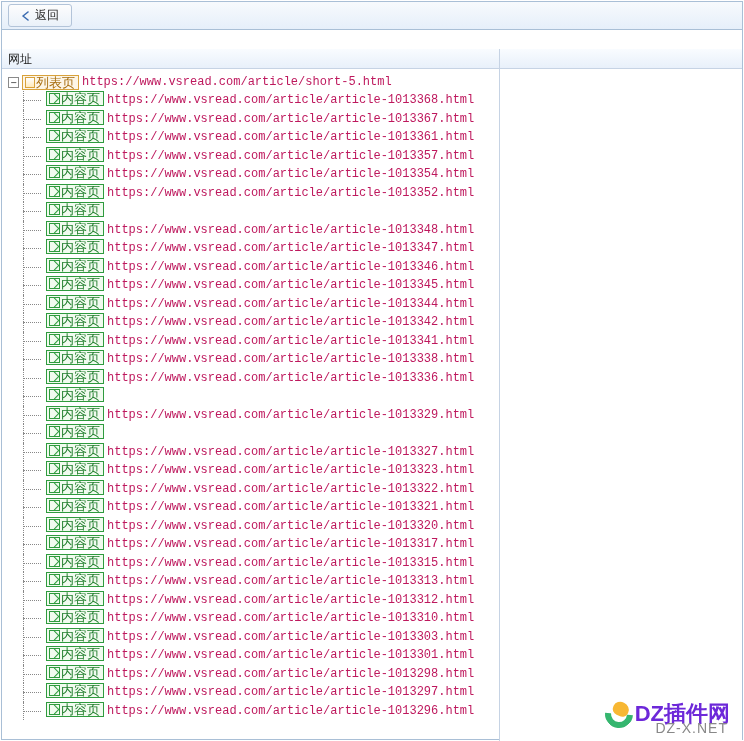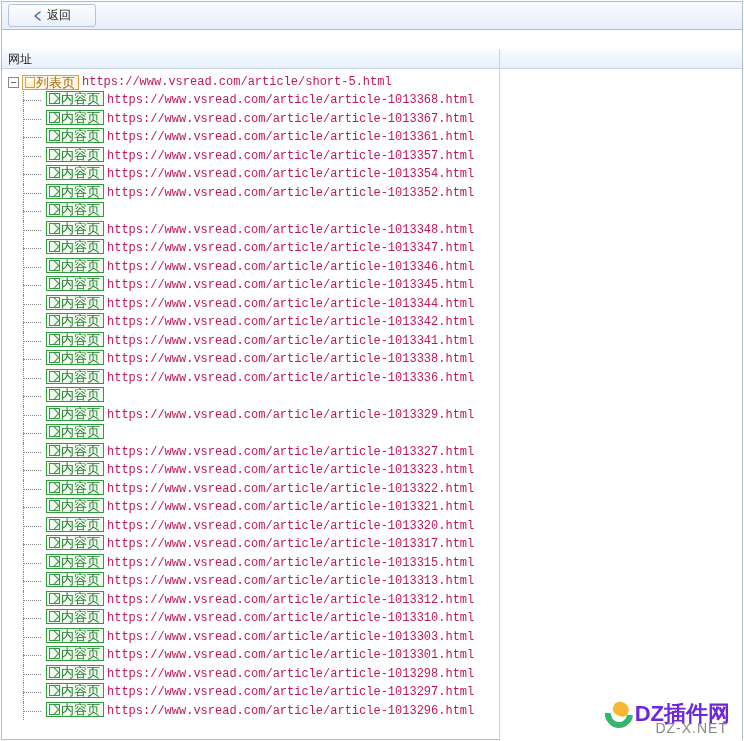--- a/index.html
+++ b/index.html
@@ -23,21 +23,21 @@
   border-bottom: 1px solid #a9bfd6;
   padding: 3px 6px;
   height: 28px;
   display: flex;
   align-items: center;
 }
 .back-btn {
   display: inline-flex;
   align-items: center;
   gap: 4px;
-  padding: 2px 24px;
+  padding: 2px 12px;
   border: 1px solid #b3c4d9;
   background: linear-gradient(#fdfdfd,#eaf1f9);
   border-radius: 3px;
   cursor: pointer;
   color: #2a2a2a;
   font-size: 12px;
 }
 .content-wrap {
   display: flex;
   height: calc(100% - 28px);

